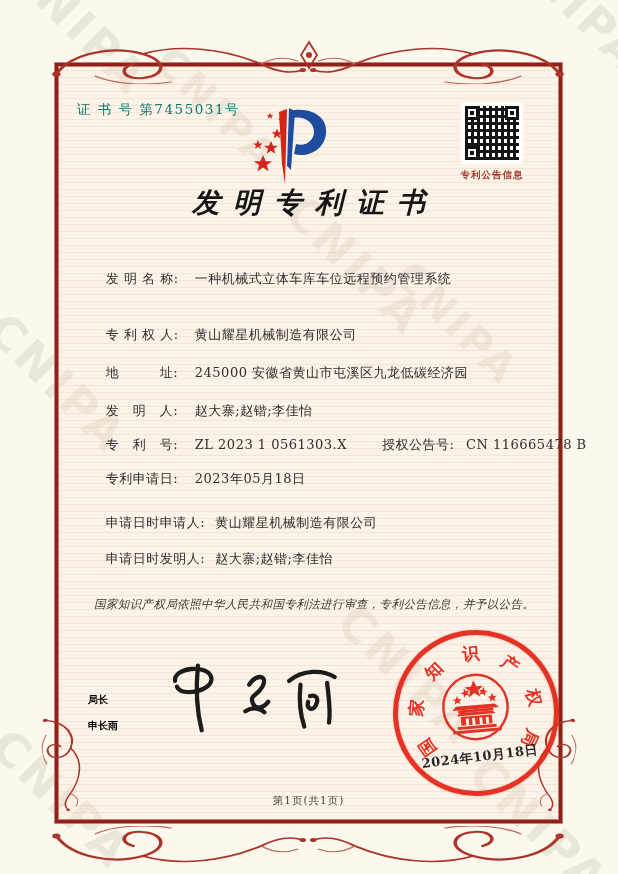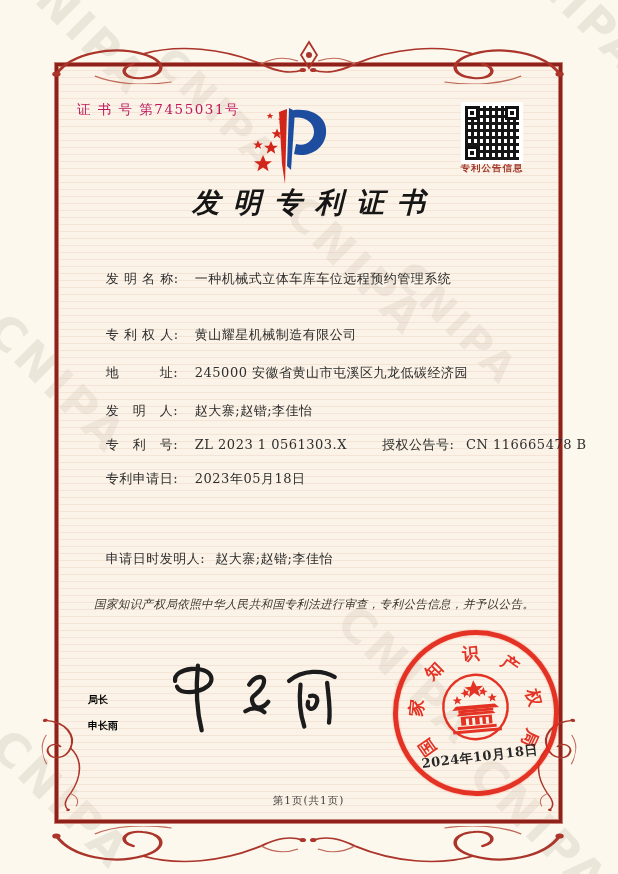--- a/index.html
+++ b/index.html
@@ -19,33 +19,33 @@
   .orn{position:absolute;z-index:2;pointer-events:none;}
   .orn-tl{left:50px;top:44px;width:256px;height:40px;}
   .orn-tr{left:310px;top:44px;width:256px;height:40px;transform:scaleX(-1);}
   .orn-bl{left:50px;top:826px;width:256px;height:40px;transform:scaleY(-1);}
   .orn-br{left:310px;top:826px;width:256px;height:40px;transform:scale(-1,-1);}
   .orn-crest{left:295px;top:40px;width:28px;height:30px;}
   .orn-cbr{left:506px;top:744px;width:96px;height:38px;transform:rotate(-78deg) scaleX(-1);}
   .orn-cbl{left:16px;top:744px;width:96px;height:38px;transform:rotate(78deg);}
   
   .content{position:absolute;z-index:3;left:0;top:0;width:618px;height:874px;}
-  .cert-no{position:absolute;left:77px;top:101px;font-size:13.5px;color:#be185d;letter-spacing:1.5px;white-space:pre;}
+  .cert-no{position:absolute;left:77px;top:101px;font-size:13.5px;color:#0f766e;letter-spacing:1.5px;white-space:pre;}
   .logo{position:absolute;left:250px;top:104px;width:84px;height:88px;}
   .qr-wrap{position:absolute;left:458px;top:104px;width:68px;text-align:center;}
   .qr{position:relative;width:58px;height:58px;margin:0 auto;background-color:#fff;
       background-image:
         repeating-linear-gradient(90deg,#161616 0 3px, rgba(0,0,0,0) 3px 6px),
         repeating-linear-gradient(0deg,#161616 0 3px, rgba(0,0,0,0) 3px 7px);
       background-size:54px 54px;background-position:2px 2px;background-repeat:no-repeat;
       outline:2px solid #fff;}
   .finder{position:absolute;width:8px;height:8px;border:3px solid #111;background:#fff;}
   .finder::after{content:"";position:absolute;left:2px;top:2px;width:4px;height:4px;background:#111;}
   .f-tl{left:2px;top:2px}.f-tr{right:2px;top:2px}.f-bl{left:2px;bottom:2px}
-  .qr-caption{font-size:9.5px;color:#a23a2d;letter-spacing:1px;font-weight:bold;}
+  .qr-caption{margin-top:7px;font-size:9.5px;color:#a23a2d;letter-spacing:1px;font-weight:bold;}
   .title{position:absolute;left:55px;top:184px;width:507px;text-align:center;
          font-size:28px;font-weight:bold;color:#161616;letter-spacing:13px;text-indent:13px;font-style:italic;}
   .row{position:absolute;left:78px;width:475px;font-size:13px;color:#2e2e2e;white-space:pre;letter-spacing:.5px;}
   .lbl{display:inline-block;min-width:89px;white-space:pre;}
   .col2{position:absolute;left:267px;top:0;}
   .col2 .lbl{min-width:84px;}
   .lbl-long{margin-right:10px;}
   .r1{top:255px}.r2{top:311px}.r3{top:349px}.r4{top:387px}
   .r5{top:421px}.r6{top:455px}.r7{top:499px}.r8{top:535px}
   .legal{position:absolute;left:70px;top:593px;width:482px;font-size:11.5px;line-height:22px;
@@ -168,20 +168,23 @@
     </div>
     <div class="row r5">
       <span class="lbl">专　利　号:</span><span class="val">ZL 2023 1 0561303.X</span>
       <span class="col2">
         <span class="lbl">授权公告号:</span><span class="val">CN 116665478 B</span>
       </span>
     </div>
     <div class="row r6">
       <span class="lbl">专利申请日:</span><span class="val">2023年05月18日</span>
     </div>
+    <div class="row r7">
+      <span class="lbl-long">申请日时申请人:</span><span class="val">黄山耀星机械制造有限公司</span>
+    </div>
     <div class="row r8">
       <span class="lbl-long">申请日时发明人:</span><span class="val">赵大寨;赵锴;李佳怡</span>
     </div>
 
     <div class="legal">
       <div class="l1">国家知识产权局依照中华人民共和国专利法进行审查，专利公告信息，并予以公告。</div>
     </div>
 
     <div class="signer">
       <div>局长</div>

